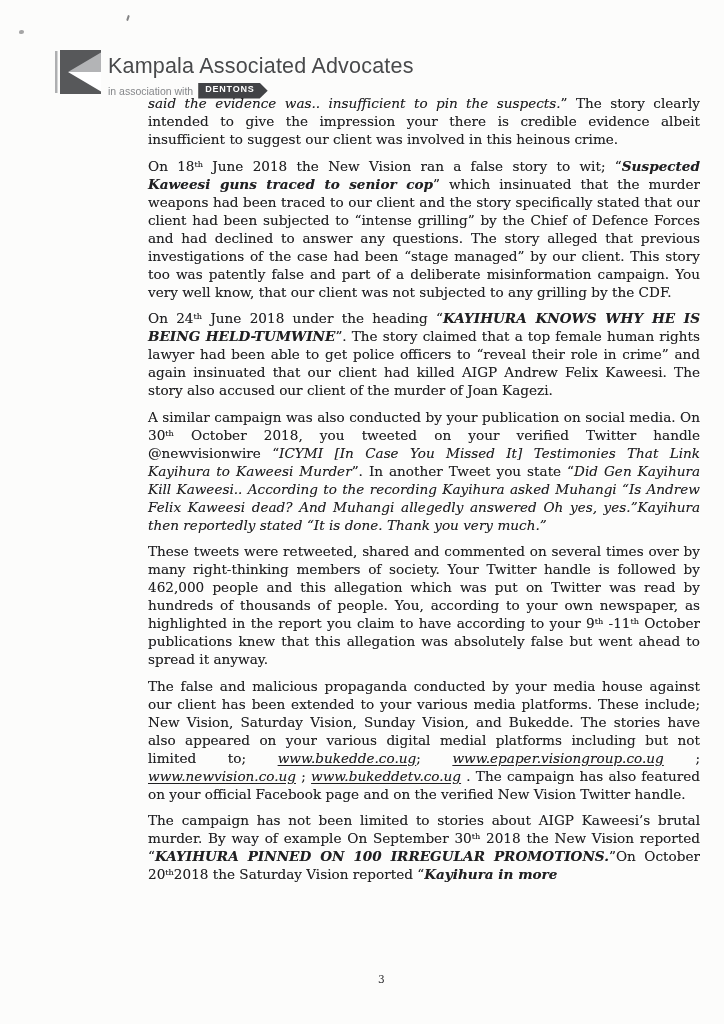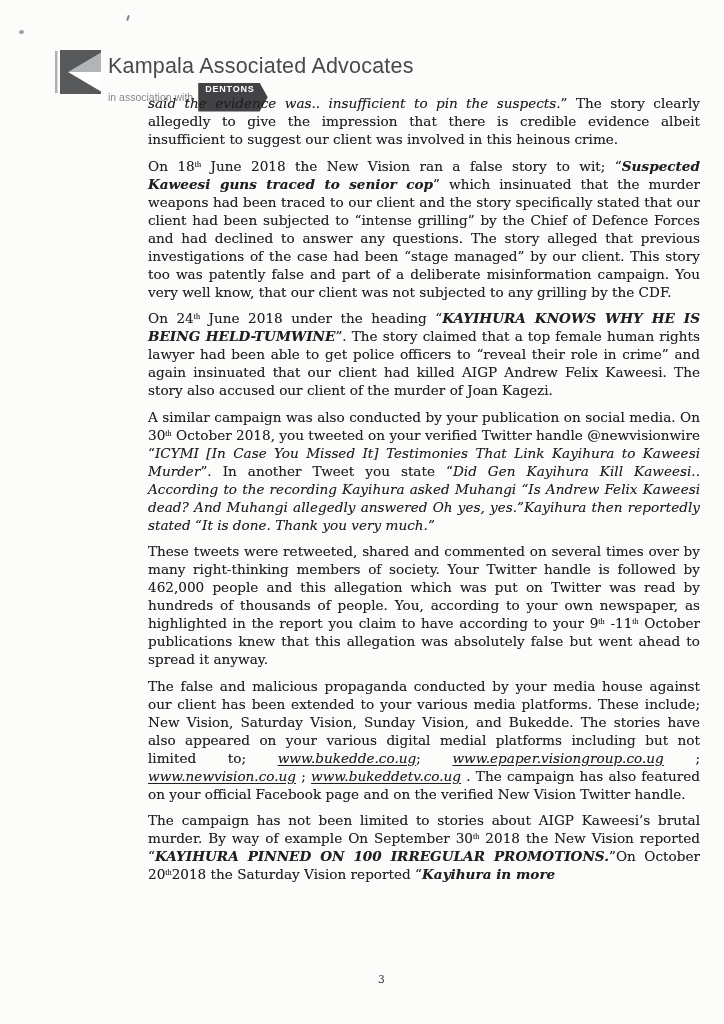--- a/index.html
+++ b/index.html
@@ -27,38 +27,38 @@
     color:var(--lh-gray, #48494b);
     letter-spacing:.2px; margin-top:4px;
     font-weight:400;
   }
   .assoc-row { display:flex; align-items:center; gap:5px; margin-top:4px; }
   .assoc { font-size:10.5px; color:#85878a; }
   .dentons-badge {
     display:inline-block;
     font-size:9px; font-weight:bold; letter-spacing:.8px;
     color:#fff; background:var(--badge, #424346);
-    padding:2px 13px 17px 7px; line-height:1.1;
+    padding:2px 13px 4px 7px; line-height:1.1;
     clip-path:polygon(0 0, calc(100% - 8px) 0, 100% 50%, calc(100% - 8px) 100%, 0 100%);
   }
 
   
   .body-col {
     position:absolute; left:148px; top:94px; width:552px;
     font-size:13.6px; line-height:18px;
     color:var(--ink, #202022);
     text-align:justify;
     text-shadow:0 0 .4px rgba(32,32,34,.4);
   }
   .para { margin:0 0 8.5px 0; }
   .seg-n  { }
   .seg-i  { font-style:italic; }
   .seg-bi { font-style:italic; font-weight:bold; }
   .seg-u  { text-decoration:underline; text-underline-offset:2px;font-style:italic; }
-  sup.seg-sup { font-size:.6em; line-height:0; vertical-align:baseline; position:relative; top:-.45em;font-family:Liberation Serif, serif; }
+  sup.seg-sup { font-size:.6em; line-height:0; vertical-align:baseline; position:relative; top:-.45em; }
 
   .page-number {
     position:absolute; left:378px; top:973px;
     font-size:10.5px; color:#2a2a2c;
     font-family:"DejaVu Serif", serif;
   }
 </style>
 </head>
 <body>
 
@@ -77,21 +77,21 @@
     <div class="lh-text">
       <div class="firm-name">Kampala Associated Advocates</div>
       <div class="assoc-row">
         <span class="assoc">in association with</span>
         <span class="dentons-badge">DENTONS</span>
       </div>
     </div>
   </header>
 
   <main class="body-col" id="letter-body">
-      <p class="para"><span class="seg-i">said the evidence was.. insufficient to pin the suspects.</span><span class="seg-n">”  The story clearly allegedly to give the impression that there is credible evidence albeit insufficient to suggest our client was involved in this heinous crime.</span></p>
+      <p class="para"><span class="seg-i">said the evidence was.. insufficient to pin the suspects.</span><span class="seg-n">”  The story clearly intended to give the impression your there is credible evidence albeit insufficient to suggest our client was involved in this heinous crime.</span></p>
       <p class="para"><span class="seg-n">On 18</span><sup class="seg-sup">th</sup><span class="seg-n"> June 2018 the New Vision ran a false story to wit; “</span><span class="seg-bi">Suspected Kaweesi guns traced to senior cop</span><span class="seg-n">” which insinuated that the murder weapons had been traced to our client and the story specifically stated that our client had been subjected to “intense grilling” by the Chief of Defence Forces and had declined to answer any questions. The story alleged that previous investigations of the case had been “stage managed” by our client. This story too was patently false and part of a deliberate misinformation campaign. You very well know, that our client was not subjected to any grilling by the CDF.</span></p>
       <p class="para"><span class="seg-n">On 24</span><sup class="seg-sup">th</sup><span class="seg-n"> June 2018 under the heading “</span><span class="seg-bi">KAYIHURA KNOWS WHY HE IS BEING HELD-TUMWINE</span><span class="seg-n">”. The story claimed that a top female human rights lawyer had been able to get police officers to “reveal their role in crime” and again insinuated that our client had killed AIGP Andrew Felix Kaweesi. The story also accused our client of the murder of Joan Kagezi.</span></p>
       <p class="para"><span class="seg-n">A similar campaign was also conducted by your publication on social media. On 30</span><sup class="seg-sup">th</sup><span class="seg-n"> October 2018, you tweeted on your verified Twitter handle @newvisionwire  “</span><span class="seg-i">ICYMI [In Case You Missed It] Testimonies That Link Kayihura to Kaweesi Murder</span><span class="seg-n">”. In another Tweet you state “</span><span class="seg-i">Did Gen Kayihura Kill Kaweesi.. According to the recording Kayihura asked Muhangi “Is Andrew Felix Kaweesi dead? And Muhangi allegedly answered Oh yes, yes.”Kayihura then reportedly stated “It is done. Thank you very much.”</span></p>
       <p class="para"><span class="seg-n">These tweets were retweeted, shared and commented on several times over by many right-thinking members of society. Your Twitter handle is followed by 462,000 people and this allegation which was put on Twitter was read by hundreds of thousands of people. You, according to your own newspaper, as highlighted in the report you claim to have according to your 9</span><sup class="seg-sup">th</sup><span class="seg-n"> -11</span><sup class="seg-sup">th</sup><span class="seg-n"> October publications knew that this allegation was absolutely false but went ahead to spread it anyway.</span></p>
       <p class="para"><span class="seg-n">The false and malicious propaganda conducted by your media house against our client has been extended to your various media platforms. These include; New Vision, Saturday Vision, Sunday Vision, and Bukedde. The stories have also appeared on your various digital medial platforms including but not limited to; </span><span class="seg-u">www.bukedde.co.ug</span><span class="seg-n">; </span><span class="seg-u">www.epaper.visiongroup.co.ug</span><span class="seg-n"> ; </span><span class="seg-u">www.newvision.co.ug</span><span class="seg-n"> ; </span><span class="seg-u">www.bukeddetv.co.ug</span><span class="seg-n"> . The campaign has also featured on your official Facebook page and on the verified New Vision Twitter handle.</span></p>
       <p class="para"><span class="seg-n">The campaign has not been limited to stories about AIGP Kaweesi’s brutal murder. By way of example On September 30</span><sup class="seg-sup">th</sup><span class="seg-n"> 2018 the New Vision reported “</span><span class="seg-bi">KAYIHURA PINNED ON 100 IRREGULAR PROMOTIONS.</span><span class="seg-n">”On October 20</span><sup class="seg-sup">th</sup><span class="seg-n">2018 the Saturday Vision reported “</span><span class="seg-bi">Kayihura in more</span></p>
     </main>
 
   <div class="page-number">3</div>
 

